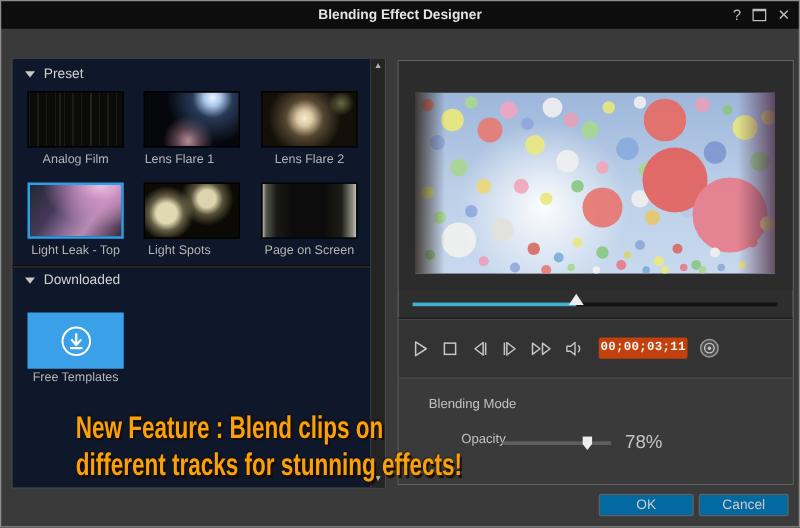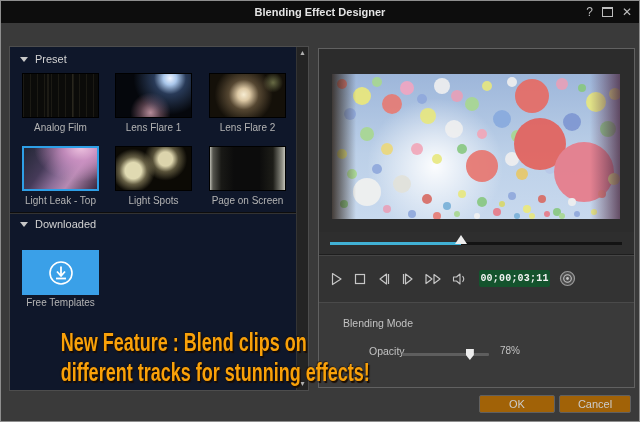--- a/index.html
+++ b/index.html
@@ -38,21 +38,21 @@
   .panel-divider { position:absolute; left:0; right:11px; top:165px; height:1px; background:#0d0d0d;
     border-bottom:1px solid #333; }
 
   .thumb { position:absolute; width:77px; height:45px; box-sizing:border-box; border:1px solid #000; }
   .thumb.selected { border:2px solid var(--sel,#2E9FE6); }
   .thumb-label { position:absolute; width:91px; text-align:center; color:#b4b4b4; font-size:10px; }
 
   .c1 { left:12px; }  .c2 { left:105px; }  .c3 { left:199px; }
   .r1 { top:26px; }   .r2 { top:99px; }
   .l1 { top:75px; }   .l2 { top:148px; }
-  .lc1 { left:5px; }  .lc2 { left:98px; } .lc3 { left:192px;text-align:center; }
+  .lc1 { left:5px; }  .lc2 { left:88px; } .lc3 { left:192px;text-align:center; }
 
   .analog-film { background-color:#0b0b09;
     background-image:
       linear-gradient(90deg, transparent 24px, rgba(80,74,56,.5) 25px, transparent 26px, transparent 49px, rgba(80,74,56,.5) 50px, transparent 51px),
       repeating-linear-gradient(90deg, rgba(58,54,40,.35) 0 1px, transparent 1px 7px); }
   .lens-flare-1 { background:
       radial-gradient(circle at 72% 10%, #eef4ff 0%, #a9c6ea 10%, rgba(70,100,150,.55) 24%, rgba(8,12,20,0) 55%),
       radial-gradient(circle at 46% 90%, rgba(224,172,188,.8) 0%, rgba(200,140,160,.4) 18%, rgba(0,0,0,0) 36%),
       #05070c; }
   .lens-flare-2 { background:
@@ -93,41 +93,41 @@
   .seek-track { position:absolute; left:11px; top:193px; width:292px; height:3px; background:#131313; }
   .seek-played { position:absolute; left:0; top:0; height:3px; background:var(--seek,#41b1d5); }
   .seek-thumb { position:absolute; top:-7px; width:0; height:0;
     border-left:6px solid transparent; border-right:6px solid transparent; border-bottom:9px solid #ededed; }
 
   .transport-row { position:absolute; left:0; right:0; top:205px; height:48px; background:#333333;
     border-top:1px solid #1e1e1e; box-shadow:inset 0 1px 0 #454545;
     display:flex; align-items:center; padding-left:9px; box-sizing:border-box; }
   .tbtn { width:16px; height:16px; margin-right:8px; flex:none; }
   .tbtn.wide { width:19px; }
-  .timecode { flex:none; width:71px; height:17px; margin-left:4px; background:#14532d; border-radius:2px;
+  .timecode { flex:none; width:71px; height:17px; margin-left:4px; background:#c2410c; border-radius:2px;
     color:#f2f2f2; font-family:"Liberation Mono","DejaVu Sans Mono",monospace; font-size:10px; font-weight:bold;
     text-align:center; line-height:17px; letter-spacing:.2px; }
   .snapshot { width:17px; height:17px; margin-left:9px; flex:none; }
 
   .params { position:absolute; left:0; right:0; top:253px; bottom:0; background:#3a3a3a;
     border-top:1px solid #4a4a4a; }
   .bm-label { position:absolute; left:24px; top:11px; font-size:10.5px; color:#c2c2c2; line-height:18px; }
   .bm-dropdown { position:absolute; left:82px; top:9px; width:64px; height:18px; box-sizing:border-box;
     background:#242424; border:1px solid #4f4f4f; border-radius:2px;
     color:#cccccc; font-size:10px; line-height:16px; padding-left:8px; }
   .bm-arrow { position:absolute; right:6px; top:7px; width:0; height:0;
     border-left:4px solid transparent; border-right:4px solid transparent; border-top:4px solid #b4b4b4; }
   .op-label { position:absolute; left:50px; top:42px; font-size:10.5px; color:#c2c2c2; }
   .op-slider { position:absolute; left:83px; top:50px; width:87px; height:3px; background:#5e5e5e; border-radius:1px; }
   .op-thumb { position:absolute; top:-4px; width:8px; height:11px; background:#ededed;
     clip-path:polygon(0 0,100% 0,100% 55%,50% 100%,0 55%); }
-  .op-value { position:absolute; left:181px; top:42px; font-size:10px; color:#c2c2c2; }
-
-  
-  .dlg-btn { position:absolute; box-sizing:border-box; background:#a16207; border:1px solid #606060;
+  .op-value { position:absolute; left:181px; top:42px; font-size:15px; color:#c2c2c2; }
+
+  
+  .dlg-btn { position:absolute; box-sizing:border-box; background:#0369a1; border:1px solid #606060;
     border-radius:2px; color:#cccccc; font-size:11px; text-align:center; line-height:16px; }
   .btn-ok { left:478px; top:394px; width:76px; height:18px; }
   .btn-cancel { left:558px; top:394px; width:72px; height:18px; }
 
   svg { display:block; }
 </style>
 </head>
 <body>
 
 <div class="window" style="--seek: #41B1D5; --sel: #2E9FE6; --free: #3AA0E8; --promo: #F9A109;">

